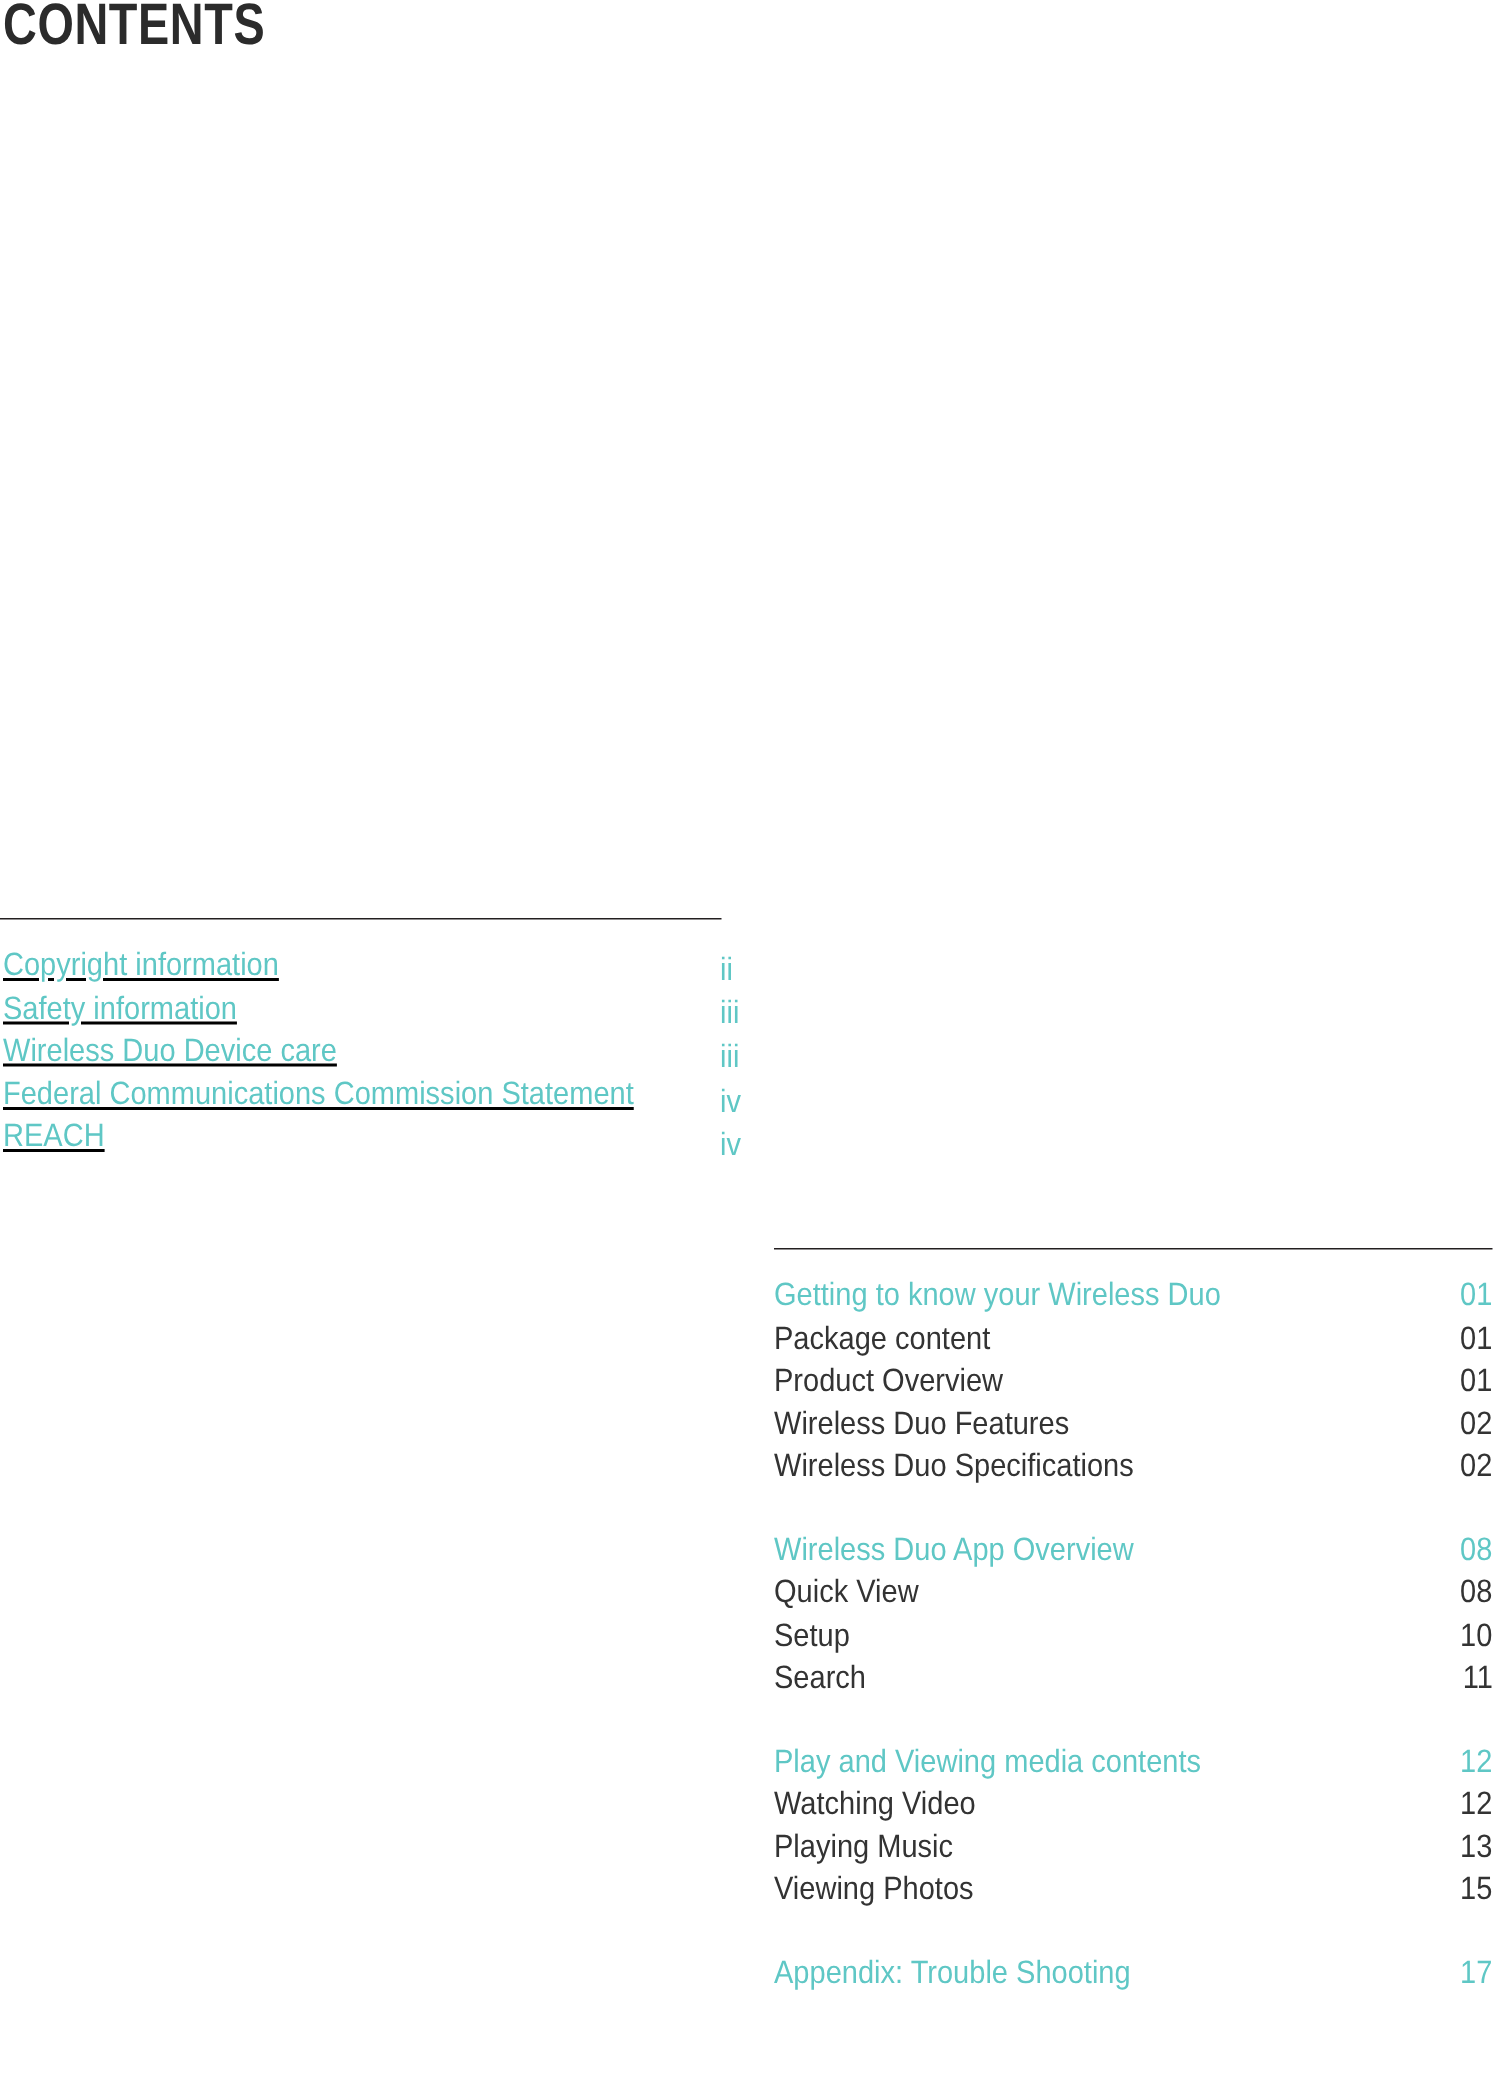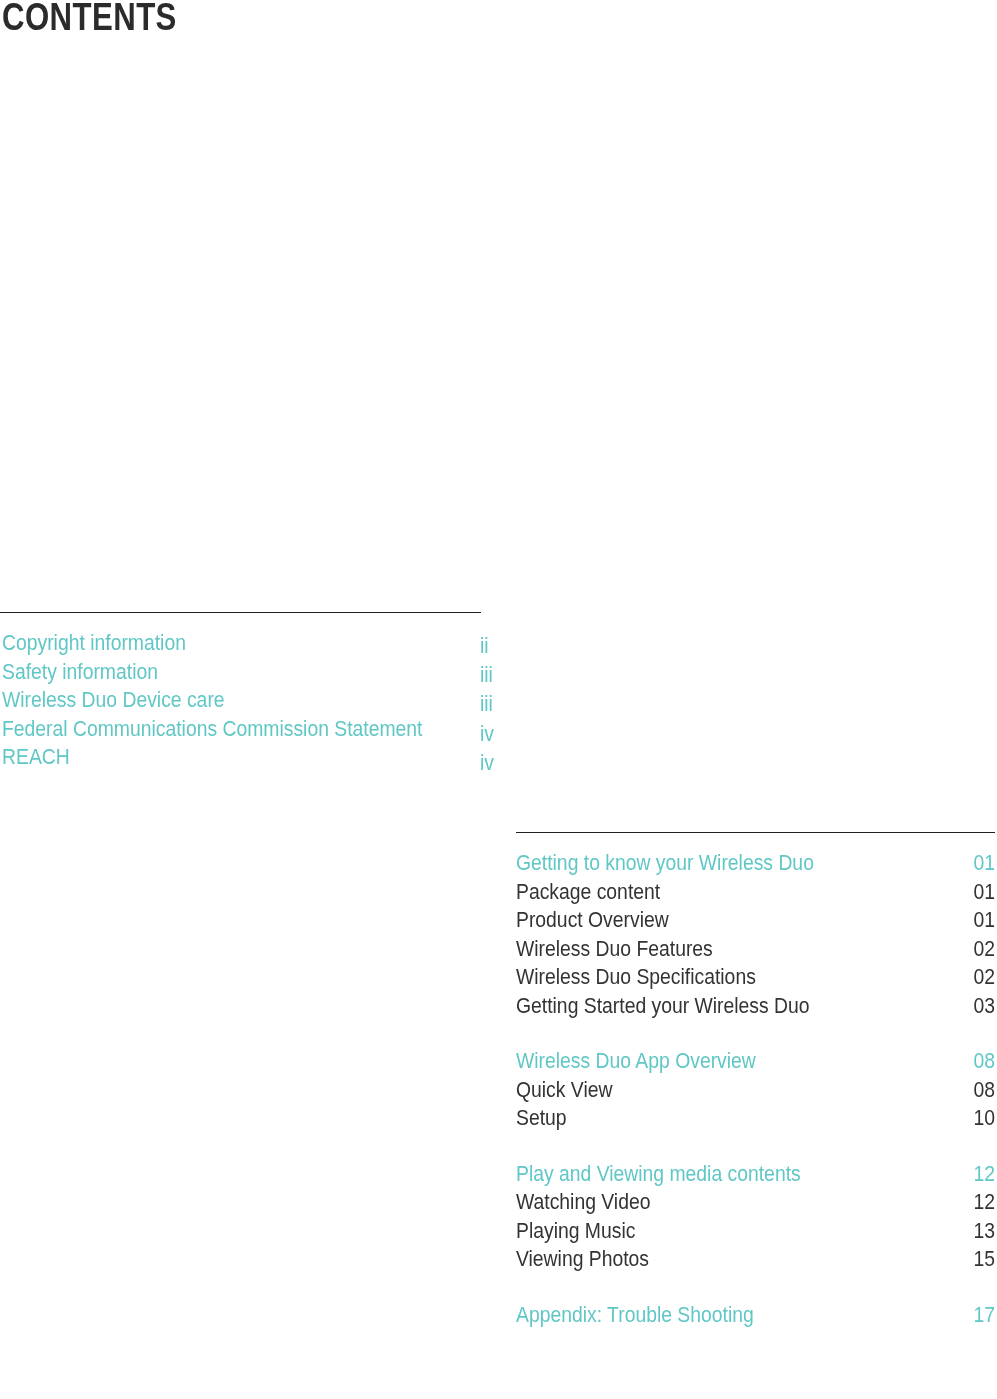--- a/index.html
+++ b/index.html
@@ -76,20 +76,21 @@
   #block-front .toc-rule { width: 481px; }
   #block-front .toc-body {
     position: relative;
     margin-top: 16px;
     height: 160px;
   }
   #block-front .labels-col {
     position: absolute;
     left: 2px;
     top: 0;
+    text-decoration: underline;
   }
   #block-front .labels-col .toc-label {
     color: #5fc7c5;
     font-size: 21.5px;
     line-height: 28.5px;
     display: block;
   }
   #block-front .pages-col {
     position: absolute;
     left: 459px;
@@ -177,38 +178,38 @@
           <span class="toc-page">01</span>
         </div>
         <div class="toc-row">
           <span class="toc-label">Wireless Duo Features</span>
           <span class="toc-page">02</span>
         </div>
         <div class="toc-row">
           <span class="toc-label">Wireless Duo Specifications</span>
           <span class="toc-page">02</span>
         </div>
-        <div class="toc-row">
-          <span class="toc-label">Getting Started your Wireless Duo</span>
-          <span class="toc-page">03</span>
-        </div>
       </div>
       <div class="toc-group">
         <div class="toc-row is-heading">
           <span class="toc-label">Wireless Duo App Overview</span>
           <span class="toc-page">08</span>
         </div>
         <div class="toc-row">
           <span class="toc-label">Quick View</span>
           <span class="toc-page">08</span>
         </div>
         <div class="toc-row">
           <span class="toc-label">Setup</span>
           <span class="toc-page">10</span>
         </div>
+        <div class="toc-row">
+          <span class="toc-label">Search</span>
+          <span class="toc-page">11</span>
+        </div>
       </div>
       <div class="toc-group">
         <div class="toc-row is-heading">
           <span class="toc-label">Play and Viewing media contents</span>
           <span class="toc-page">12</span>
         </div>
         <div class="toc-row">
           <span class="toc-label">Watching Video</span>
           <span class="toc-page">12</span>
         </div>

